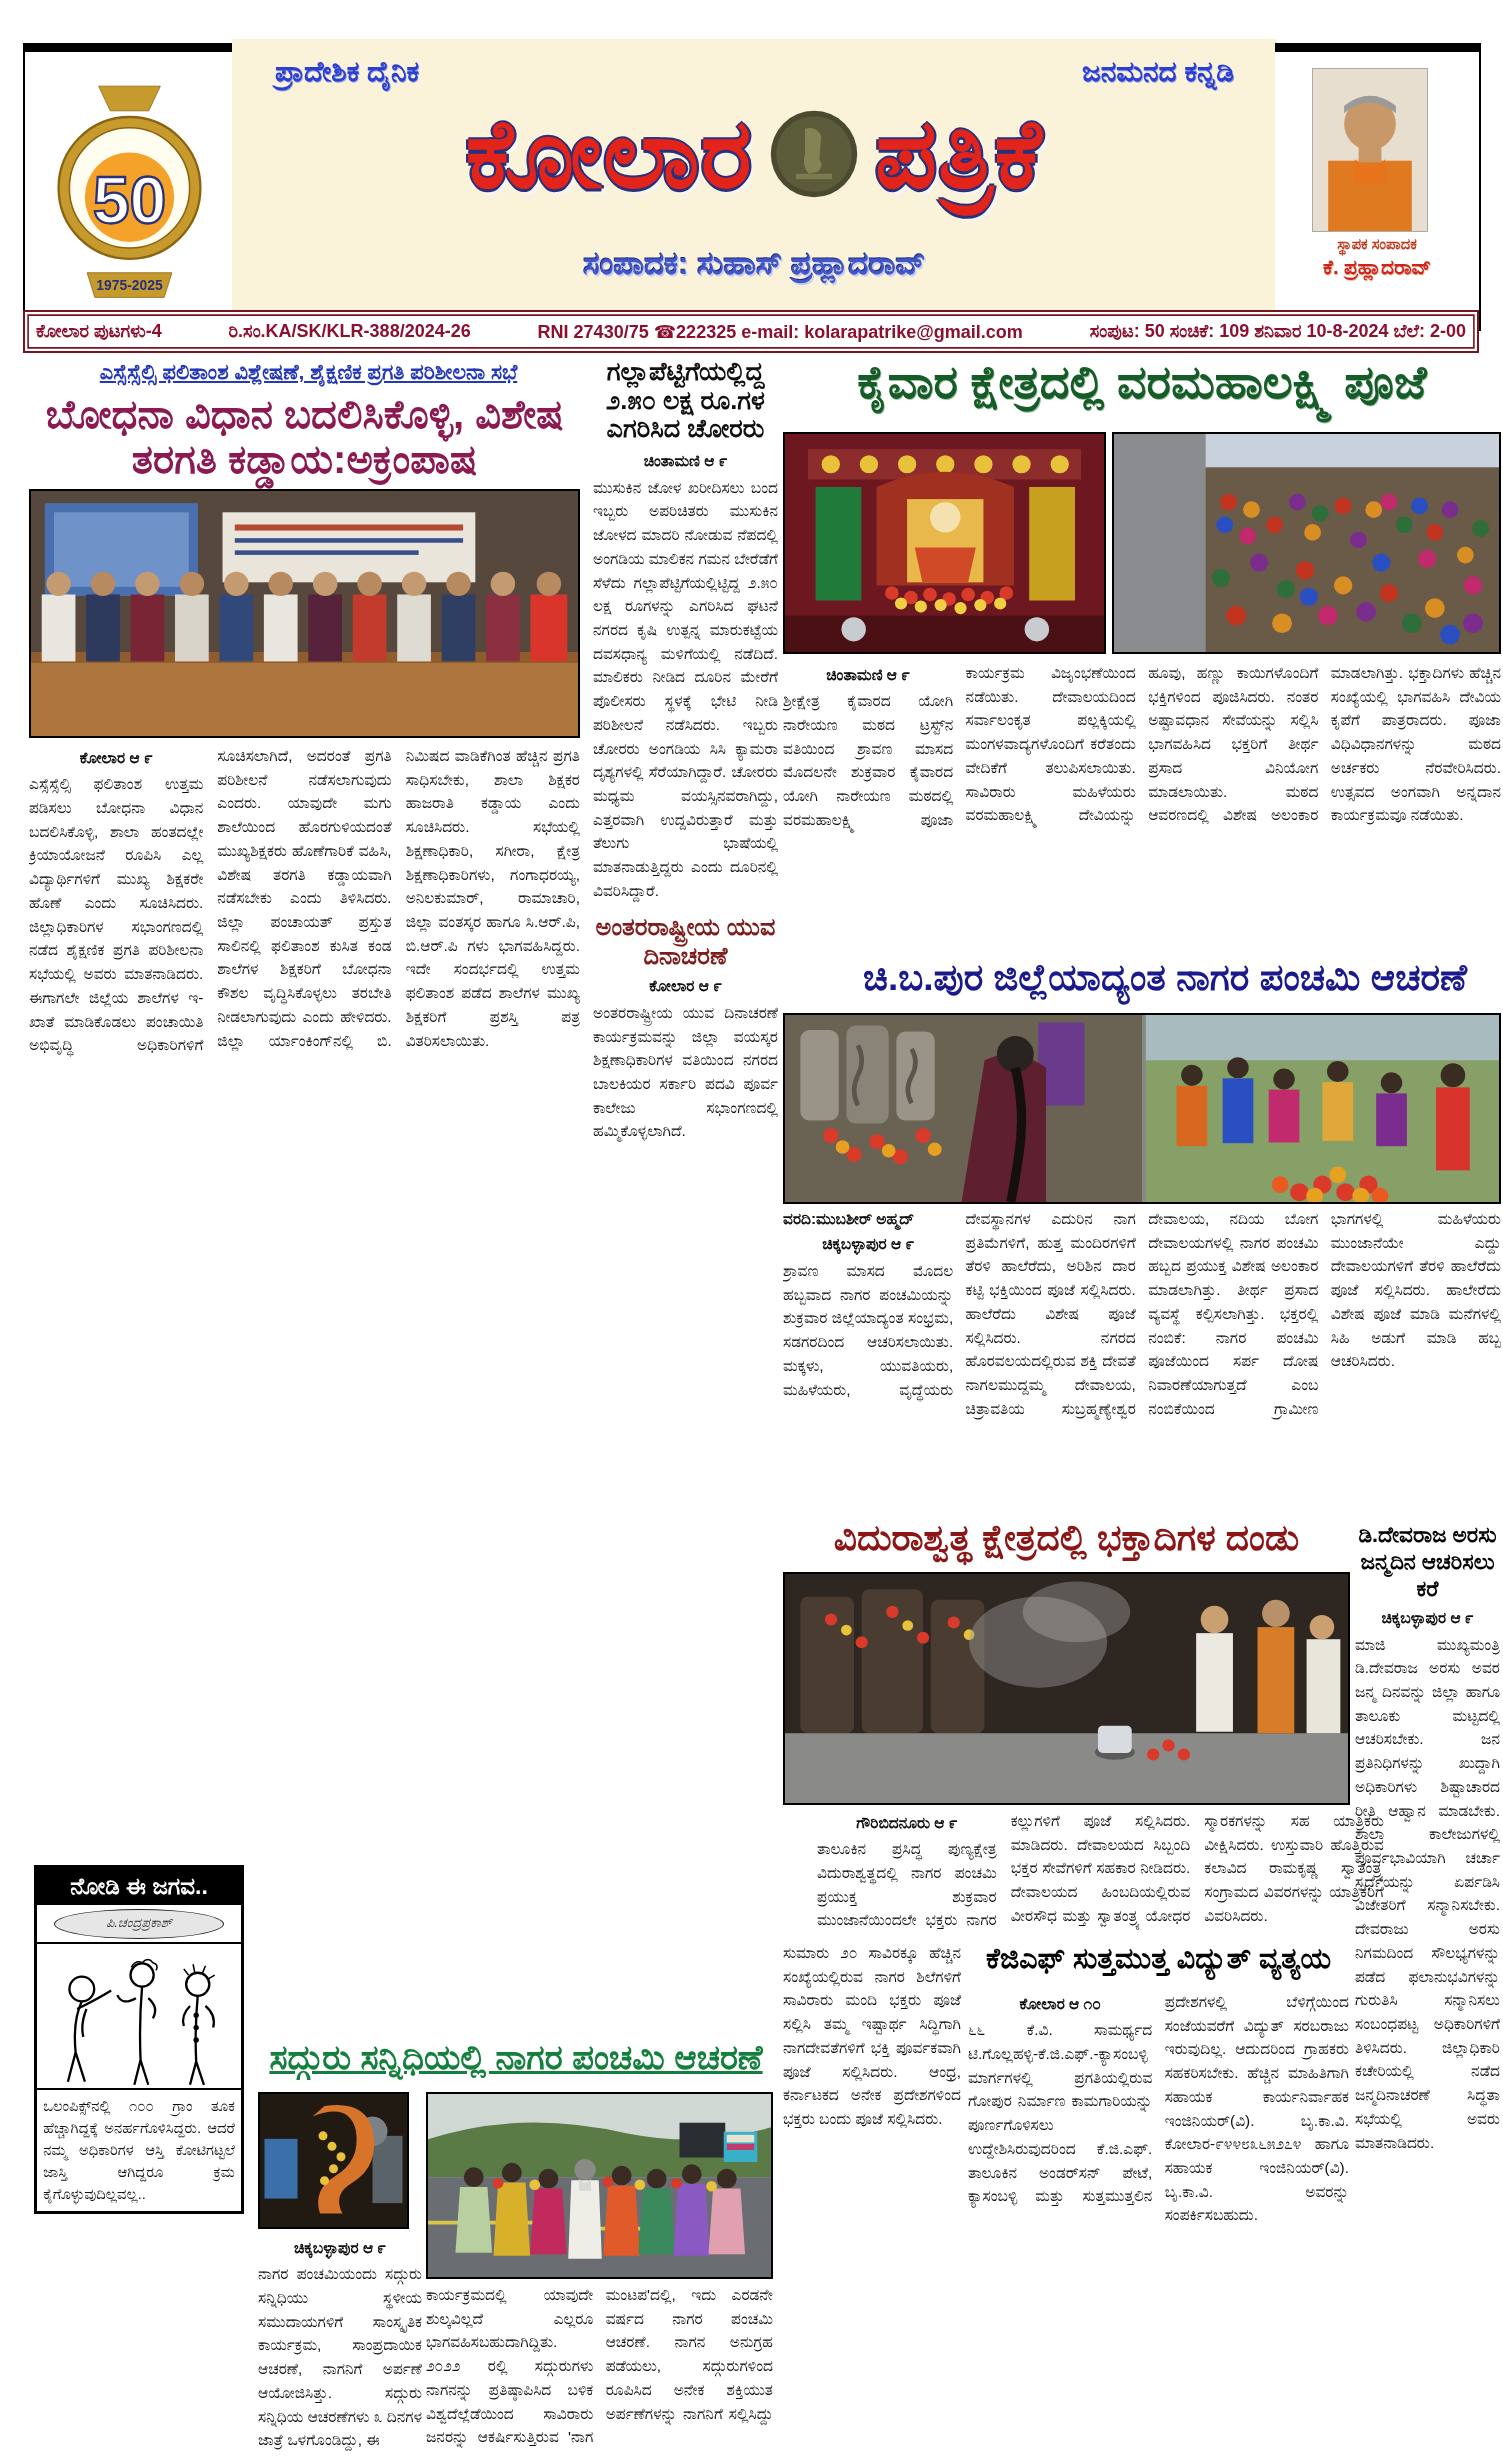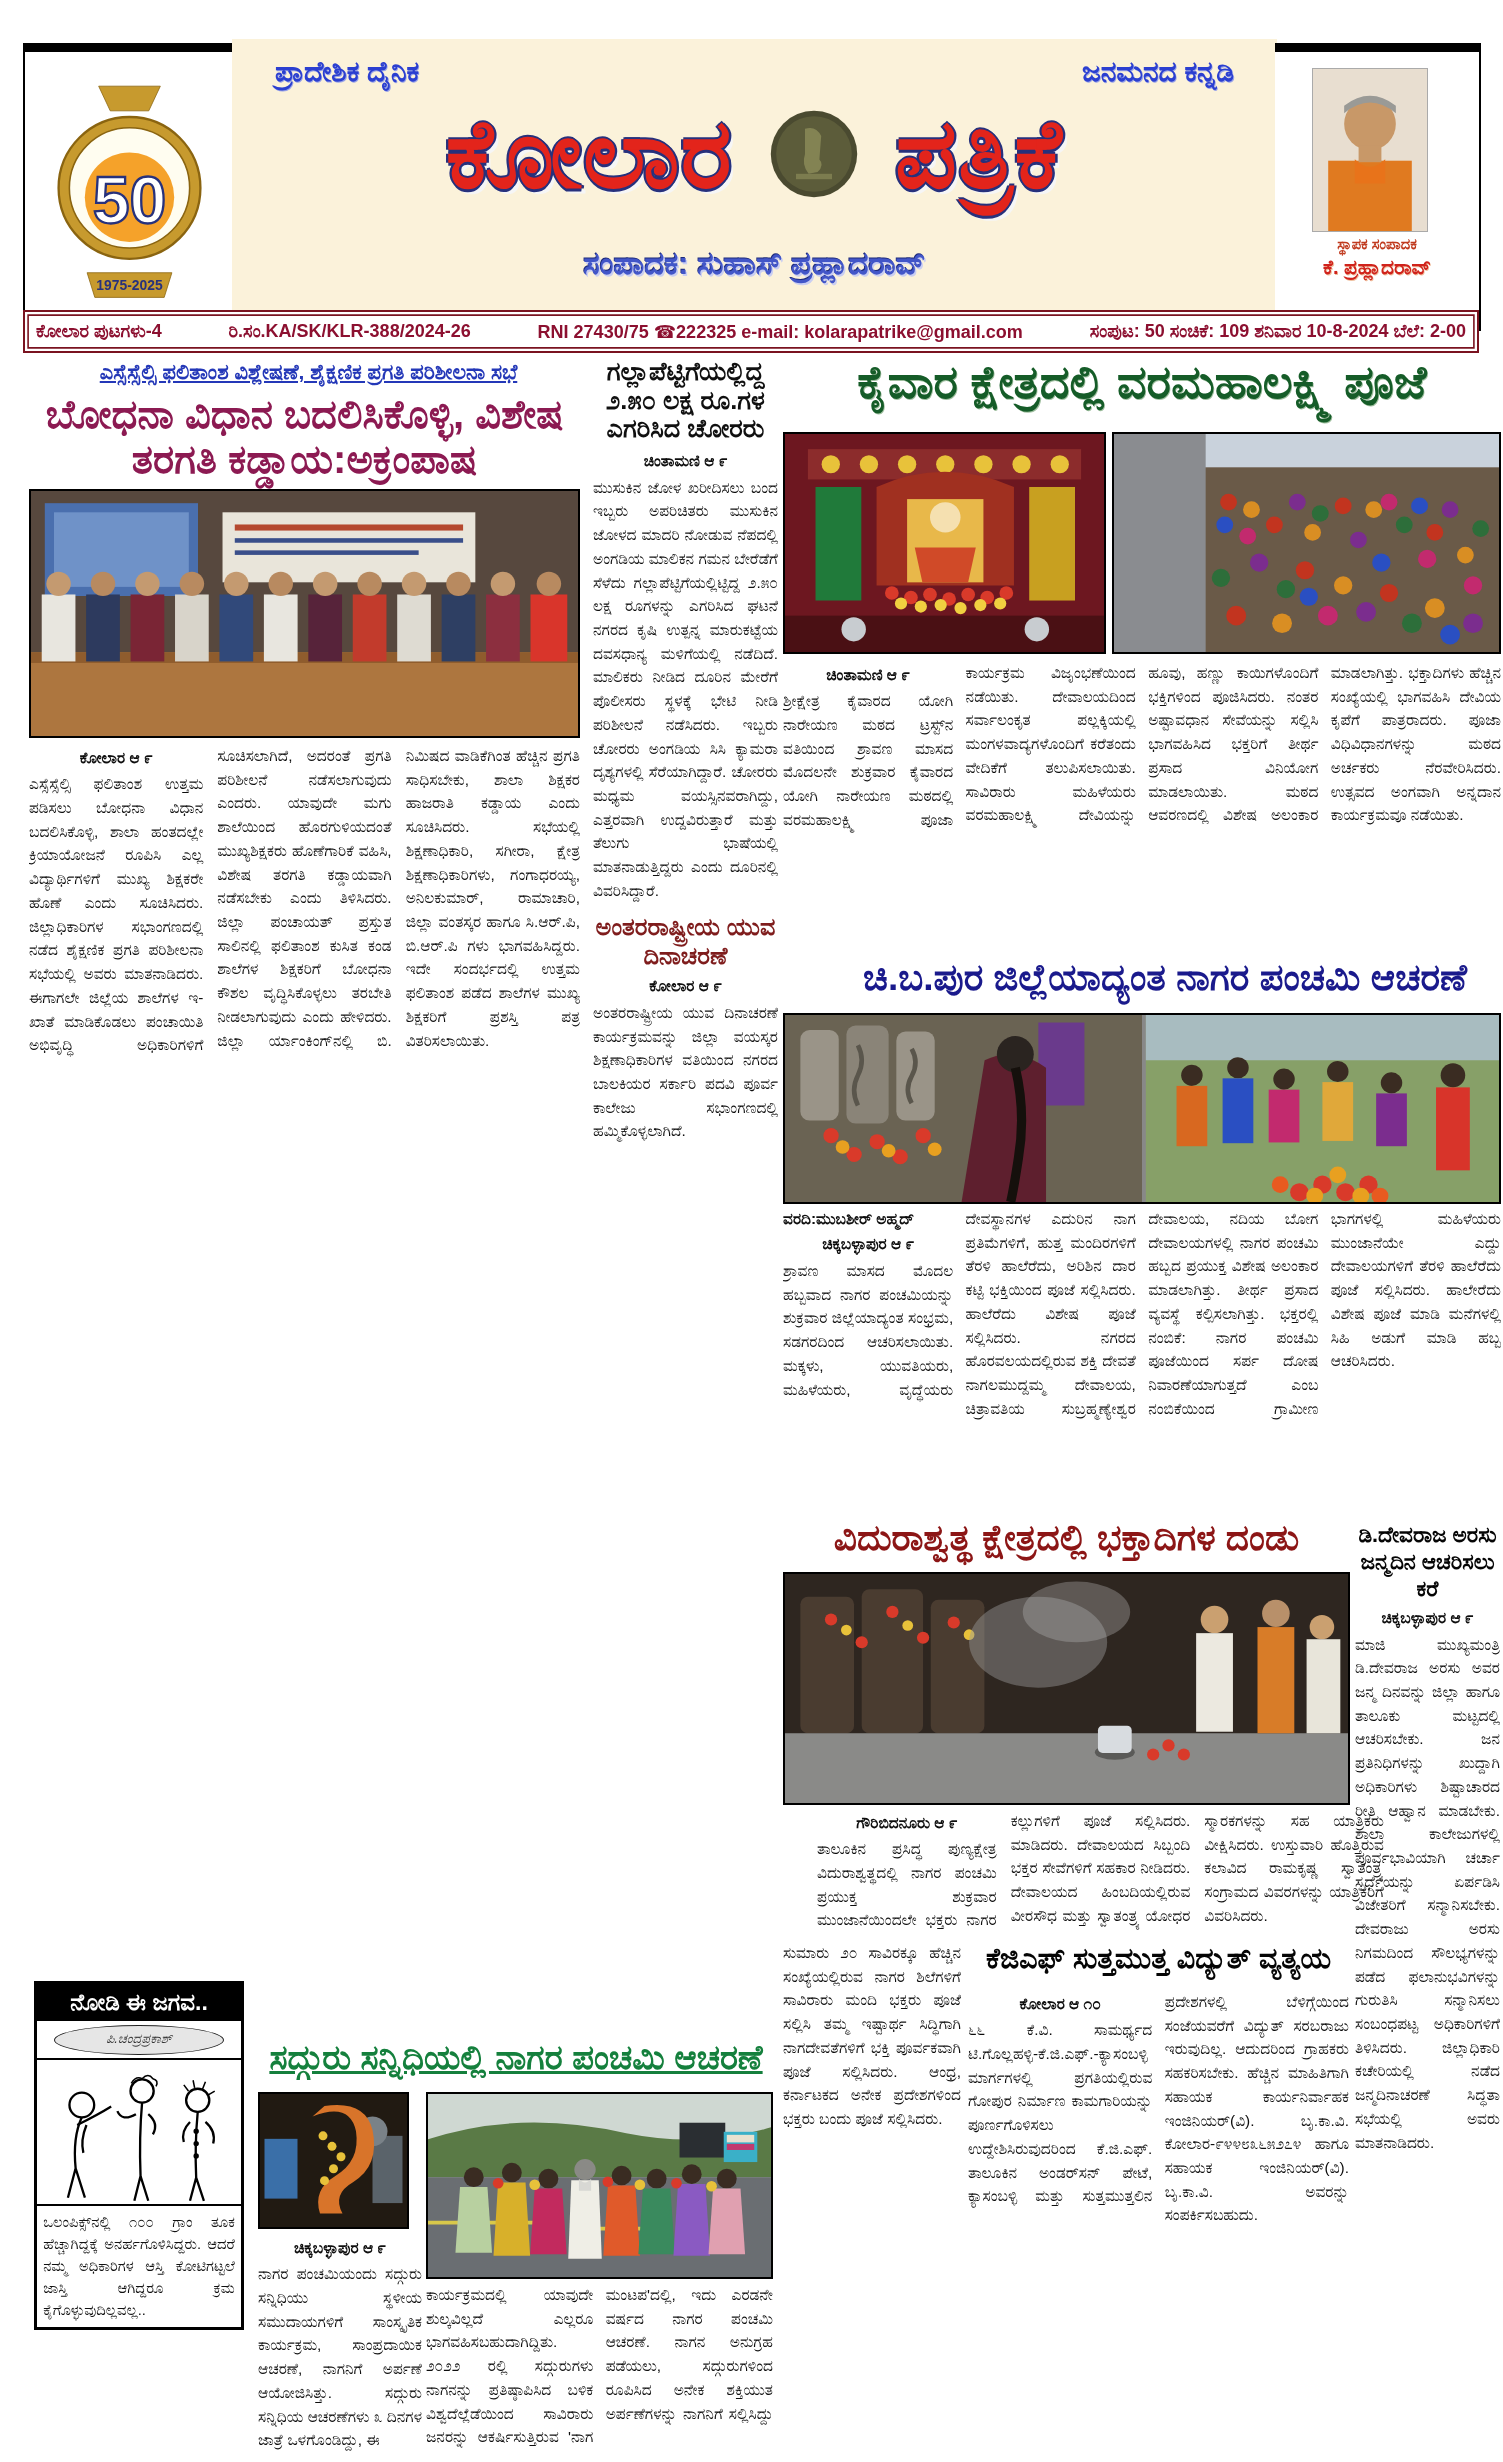--- a/index.html
+++ b/index.html
@@ -7,21 +7,21 @@
         font-family:"Liberation Sans","DejaVu Sans",sans-serif;overflow:hidden;}
   .abs{position:absolute;}
   
   .bracket{border-top:9.3px solid #000;border-bottom:9.3px solid #000;background:#fff;}
   #bracket-left{left:23px;top:43px;width:210px;height:270px;border-left:2.3px solid #000;}
   #bracket-right{left:1275px;top:43px;width:204px;height:270px;border-right:2.3px solid #000;}
   #masthead{left:232px;top:39px;width:1045px;height:273px;background:#fbf2da;}
   .tagline{font-size:28px;font-weight:bold;color:#2b3fd0;text-shadow:0.8px 0.8px 0 #9aa4e8;}
   #tagline-left{left:43px;top:17px;}
   #tagline-right{right:43px;top:17px;}
-  #title-row{left:0;top:60px;width:100%;display:flex;justify-content:center;align-items:center;gap:36px;}
+  #title-row{left:0;top:60px;width:100%;display:flex;justify-content:center;align-items:center;gap:16px;}
   .title-word{font-size:96px;font-weight:bold;color:#e3241b;letter-spacing:1.5px;
               text-shadow:-2.3px 0 0 #27317c,2.3px 0 0 #27317c,0 -2.3px 0 #27317c,0 3.1px 0 #27317c,3.9px 4.6px 0 #f6f6f6;}
   #editor-line{left:0;top:207px;width:100%;text-align:center;font-size:31px;font-weight:bold;color:#4256c8;
                text-shadow:1.5px 1.5px 0 #c9cef2, -0.8px -0.8px 0 #1d2a7a;}
   #founder-photo{left:1312px;top:68px;width:116px;height:164px;border:1.5px solid #b8b8b8;}
   #founder-label{left:1275px;top:236px;width:204px;text-align:center;font-size:14.7px;color:#c03a1e;font-weight:bold;}
   #founder-name{left:1275px;top:256px;width:204px;text-align:center;font-size:20px;color:#d0231c;font-weight:bold;
                 text-shadow:0.8px 0.8px 0 #f0c0a0;}
   #logo-box{left:60px;top:71px;width:147px;height:222px;}
   
@@ -44,21 +44,21 @@
   #hl-sslc{color:#8c1a52;font-size:40px;}
   #hl-theft{color:#101010;font-size:25.5px;}
   #hl-youth{color:#7f1d1d;font-size:24px;text-align:center;font-weight:bold;line-height:1.2;margin:10.8px 0 3.1px 0;}
   #hl-kaivara{color:#155c28;font-size:46px;text-shadow:0.8px 0.8px 0 #9fbf9f;}
   #hl-cbpura{color:#1a1a8c;font-size:37px;}
   #hl-vidura{color:#8c1616;font-size:36px;}
   #hl-kgf{color:#050505;font-size:28.6px;}
   #hl-sadguru{color:#15803d;font-size:34px;text-decoration:underline;}
   #hl-devaraj{color:#050505;font-size:21.6px;text-align:center;font-weight:bold;line-height:1.25;margin:7.7px 0 3.1px 0;}
   
-  #cartoon{left:34px;top:1981px;width:210px;height:349px;border:3.1px solid #000;background:#fff;box-sizing:border-box;}
+  #cartoon{left:34px;top:1865px;width:210px;height:349px;border:3.1px solid #000;background:#fff;box-sizing:border-box;}
   #cartoon-title{background:#000;color:#fff;font-size:23px;font-weight:bold;text-align:center;height:37px;line-height:37px;}
   #cartoon-credit-row{height:37px;border-bottom:2.3px solid #000;display:flex;align-items:center;justify-content:center;}
   #cartoon-credit{width:82%;height:28px;border:1.5px solid #222;border-radius:50%;background:#e6e6e6;
                   font-size:13px;font-style:italic;text-align:center;line-height:26px;color:#333;}
   #cartoon-art{height:144px;border-bottom:2.3px solid #000;}
   #cartoon-caption{padding:4.6px 6.2px;font-size:14.7px;line-height:1.5;text-align:justify;color:#111;}
 </style>
 </head>
 <body>
 

